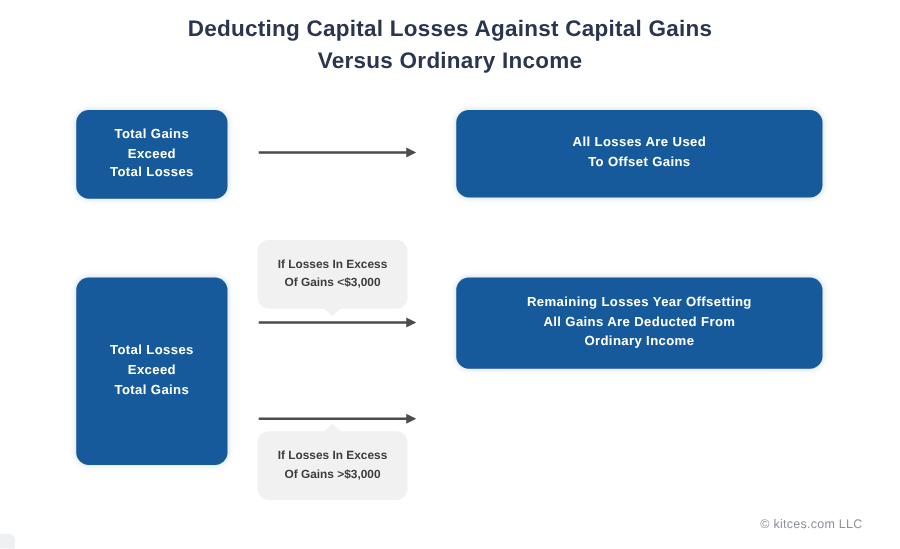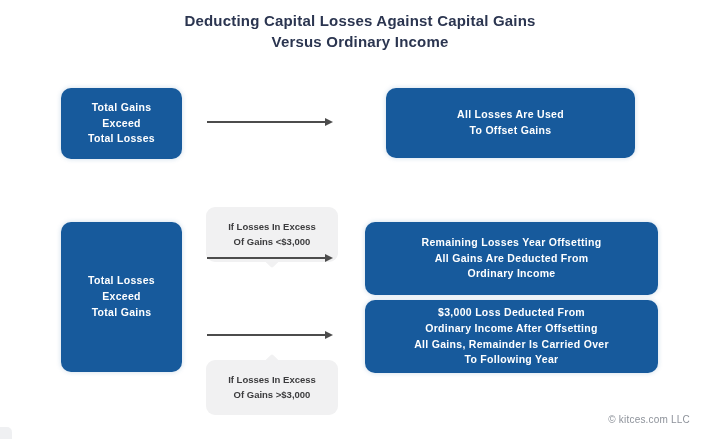--- a/index.html
+++ b/index.html
@@ -14,21 +14,21 @@
     height: 439px;
     background: #ffffff;
     overflow: hidden;
   }
   .title {
     position: absolute;
     top: 11px;
     left: 0;
     width: 100%;
     text-align: center;
-    font-size: 15px;
+    font-size: 18px;
     font-weight: bold;
     color: #2b3550;
     letter-spacing: 0.2px;
     line-height: 1.38;
     white-space: pre-line;
   }
   .bluebox {
     position: absolute;
     background: #175a9c;
     border-radius: 10px;
@@ -38,21 +38,21 @@
     letter-spacing: 0.3px;
     line-height: 1.5;
     display: flex;
     align-items: center;
     justify-content: center;
     text-align: center;
     white-space: pre-line;
     box-shadow: 0 0 5px rgba(23, 90, 156, 0.22);
   }
   .box-l1 { left: 61px;  top: 88px;  width: 121px; height: 71px; }
-  .box-r1 { left: 386px; top: 88px;  width: 249px; height: 70px; }
+  .box-r1 { left: 365px; top: 88px;  width: 293px; height: 70px; }
   .box-l2 { left: 61px;  top: 222px; width: 121px; height: 150px; }
   .box-r2 { left: 365px; top: 222px; width: 293px; height: 73px; }
   .box-r3 { left: 365px; top: 300px; width: 293px; height: 73px; }
   .arrow {
     position: absolute;
     height: 1.6px;
     background: #4c4c4c;
   }
   .arrow::after {
     content: "";
@@ -65,34 +65,33 @@
     border-left: 8px solid #4c4c4c;
     border-top: 4.5px solid transparent;
     border-bottom: 4.5px solid transparent;
   }
   .arrow-1 { left: 207px; top: 121px; width: 124px; }
   .arrow-2 { left: 207px; top: 257px; width: 124px; }
   .arrow-3 { left: 207px; top: 334px; width: 124px; }
   .callout {
     position: absolute;
     left: 206px;
-    width: 132px;
+    width: 120px;
     height: 55px;
     background: #f1f1f2;
     border-radius: 9px;
     color: #3c3c3e;
     font-size: 9.5px;
     font-weight: bold;
     line-height: 1.55;
     display: flex;
     align-items: center;
     justify-content: center;
     text-align: center;
     white-space: pre-line;
-    margin-top: 15px;
   }
   .callout::after {
     content: "";
     position: absolute;
     left: 50%;
     width: 11px;
     height: 11px;
     background: #f1f1f2;
     border-radius: 2px;
   }
@@ -147,22 +146,18 @@
 
   <div class="bluebox box-r2">Remaining Losses Year Offsetting
 All Gains Are Deducted From
 Ordinary Income</div>
 
   <div class="arrow arrow-3"></div>
 
   <div class="callout callout-bottom">If Losses In Excess
 Of Gains &gt;$3,000</div>
 
-  <div class="bluebox box-r3">$3,000 Loss Deducted From
-Ordinary Income After Offsetting
-All Gains, Remainder Is Carried Over
-To Following Year</div>
 
   <div class="credit">© kitces.com LLC</div>
 
   <div class="corner-artifact"></div>
 
 </div>
 
 </body></html>

